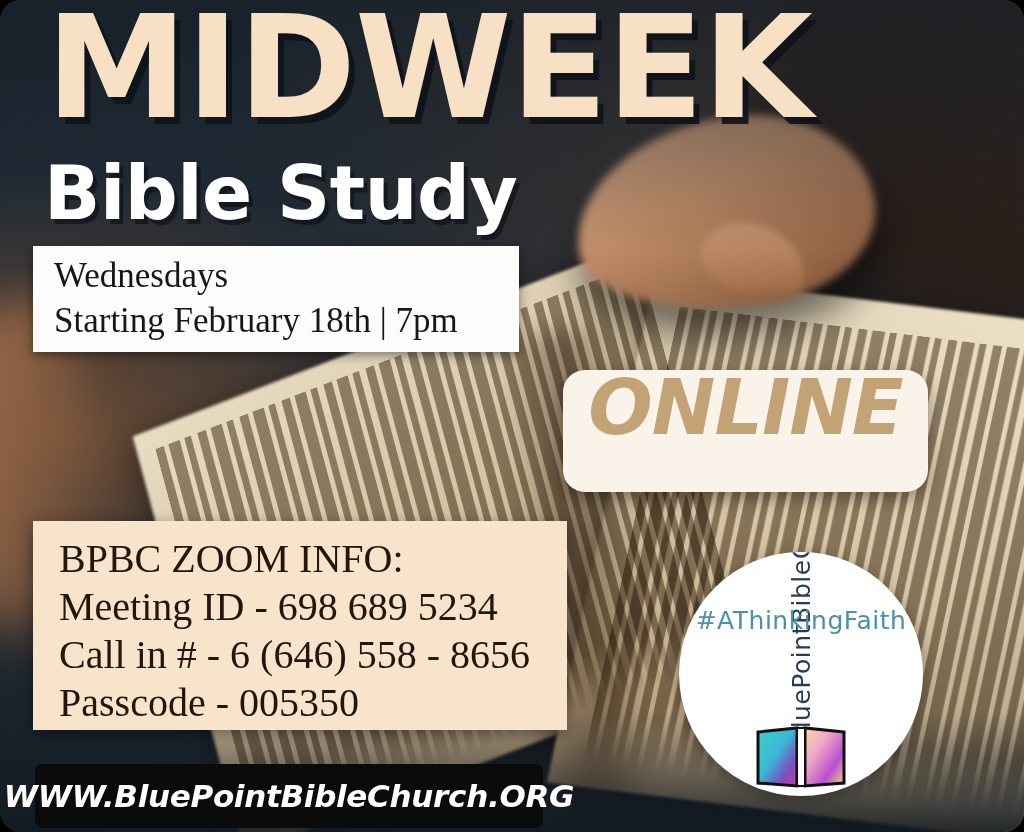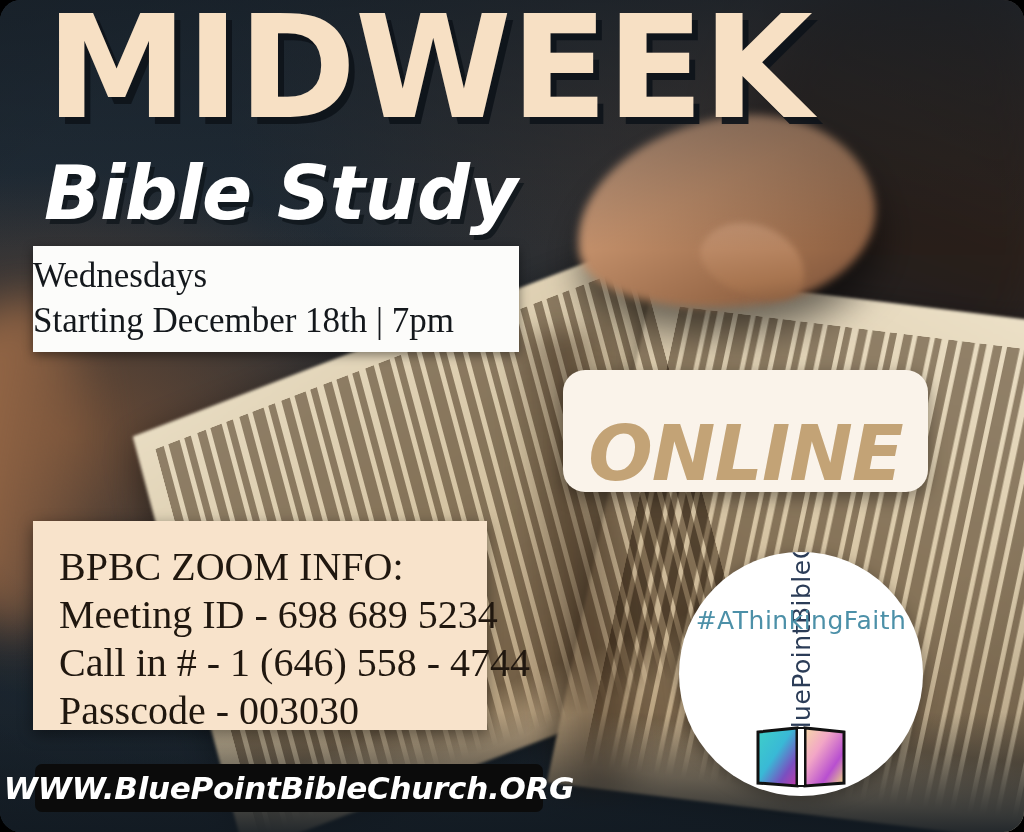--- a/index.html
+++ b/index.html
@@ -152,84 +152,84 @@
   .subhead {
     position: absolute;
     left: 44px; top: 150px;
     font-family: "DejaVu Sans", sans-serif;
     font-weight: 700;
     font-size: 74px;
     letter-spacing: -0.5px;
     color: #FFFFFF;
     text-shadow: 4px 5px 0 rgba(14,20,26,.75);
     white-space: nowrap;
-    font-style: italic;
   }
 
   .when-box {
     position: absolute;
     left: 33px; top: 246px;
     width: 486px; height: 106px;
     background: #FCFCFA;
     box-shadow: 0 3px 10px rgba(0,0,0,.45);
     display: flex;
     flex-direction: column;
     justify-content: center;
+    padding-left: 21px;
     box-sizing: border-box;
   }
   .when-line {
     font-family: "Liberation Serif", "DejaVu Serif", serif;
     font-size: 35px;
     line-height: 1.28;
     color: #14181c;
     white-space: nowrap;
   }
 
   .online-box {
     position: absolute;
     left: 563px; top: 370px;
     width: 365px; height: 122px;
     background: #FAF3EA;
     border-radius: 22px;
     box-shadow: 0 6px 18px rgba(0,0,0,.4);
     display: flex;
-    align-items: flex-end;
+    align-items: flex-start;
     justify-content: center;
   }
   .online-text {
     font-family: "DejaVu Sans", sans-serif;
     font-weight: 700;
     font-style: italic;
     font-size: 76px;
     letter-spacing: -1px;
     color: #C3A376;
     line-height: 1;
   }
 
   .zoom-box {
     position: absolute;
     left: 33px; top: 521px;
-    width: 454px; height: 209px;
+    width: 534px; height: 209px;
     background: #F8E3CB;
     box-shadow: 0 4px 14px rgba(0,0,0,.42);
-    padding: 22px 0 0 26px;
+    padding: 14px 0 0 26px;
     box-sizing: border-box;
   }
   .zoom-line {
     font-family: "Liberation Serif", "DejaVu Serif", serif;
     font-size: 40px;
     line-height: 1.2;
     color: #20170f;
     white-space: nowrap;
   }
 
   .url-bar {
     position: absolute;
     left: 35px; top: 764px;
-    width: 508px; height: 48px;
+    width: 508px; height: 64px;
     background: #0B0B0B;
     border-radius: 7px;
     display: flex;
     align-items: center;
     justify-content: center;
   }
   .url-text {
     font-family: "DejaVu Sans", sans-serif;
     font-weight: 700;
     font-style: italic;
@@ -300,32 +300,32 @@
   <div class="vignette"></div>
   <div class="top-dark"></div>
   <div class="bottom-dark"></div>
 
   <div class="headline">MIDWEEK</div>
 
   <div class="subhead">Bible Study</div>
 
   <div class="when-box">
     <div class="when-line">Wednesdays</div>
-    <div class="when-line">Starting December 18th | 7pm</div>
+    <div class="when-line">Starting February 18th | 7pm</div>
   </div>
 
   <div class="online-box">
     <span class="online-text">ONLINE</span>
   </div>
 
   <div class="zoom-box">
     <div class="zoom-line">BPBC ZOOM INFO:</div>
     <div class="zoom-line">Meeting ID - 698 689 5234</div>
-    <div class="zoom-line">Call in # - 1 (646) 558 - 4744</div>
-    <div class="zoom-line">Passcode - 003030</div>
+    <div class="zoom-line">Call in # - 6 (646) 558 - 8656</div>
+    <div class="zoom-line">Passcode - 005350</div>
   </div>
 
   <div class="logo-badge">
     <div class="logo-vertical">BluePointBibleChurch</div>
     <div class="logo-hash">#AThinkingFaith</div>
     <svg class="logo-book" viewBox="0 0 92 64">
       <defs>
         <linearGradient id="bkL" x1="0" y1="0" x2="1" y2="1">
           <stop offset="0%" stop-color="#3fd0c8"></stop>
           <stop offset="45%" stop-color="#39b9d6"></stop>

